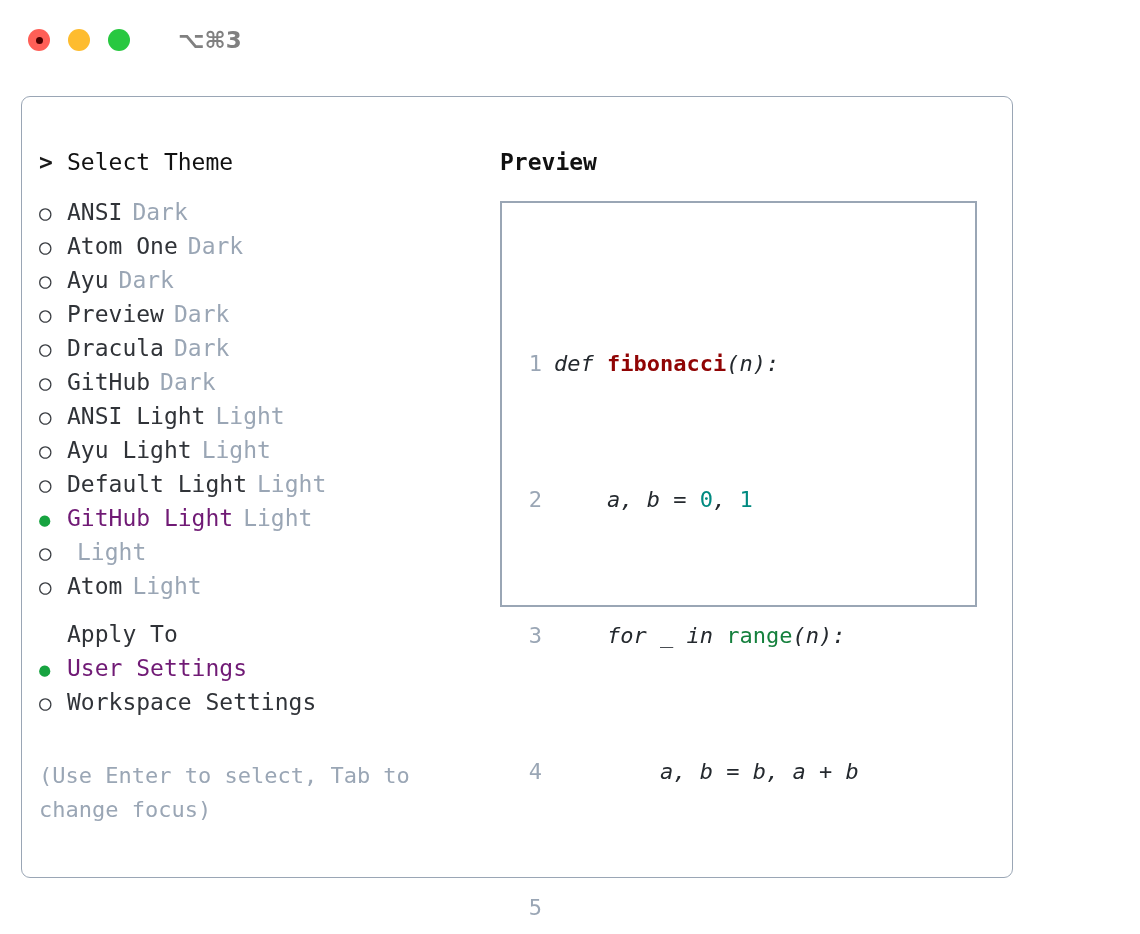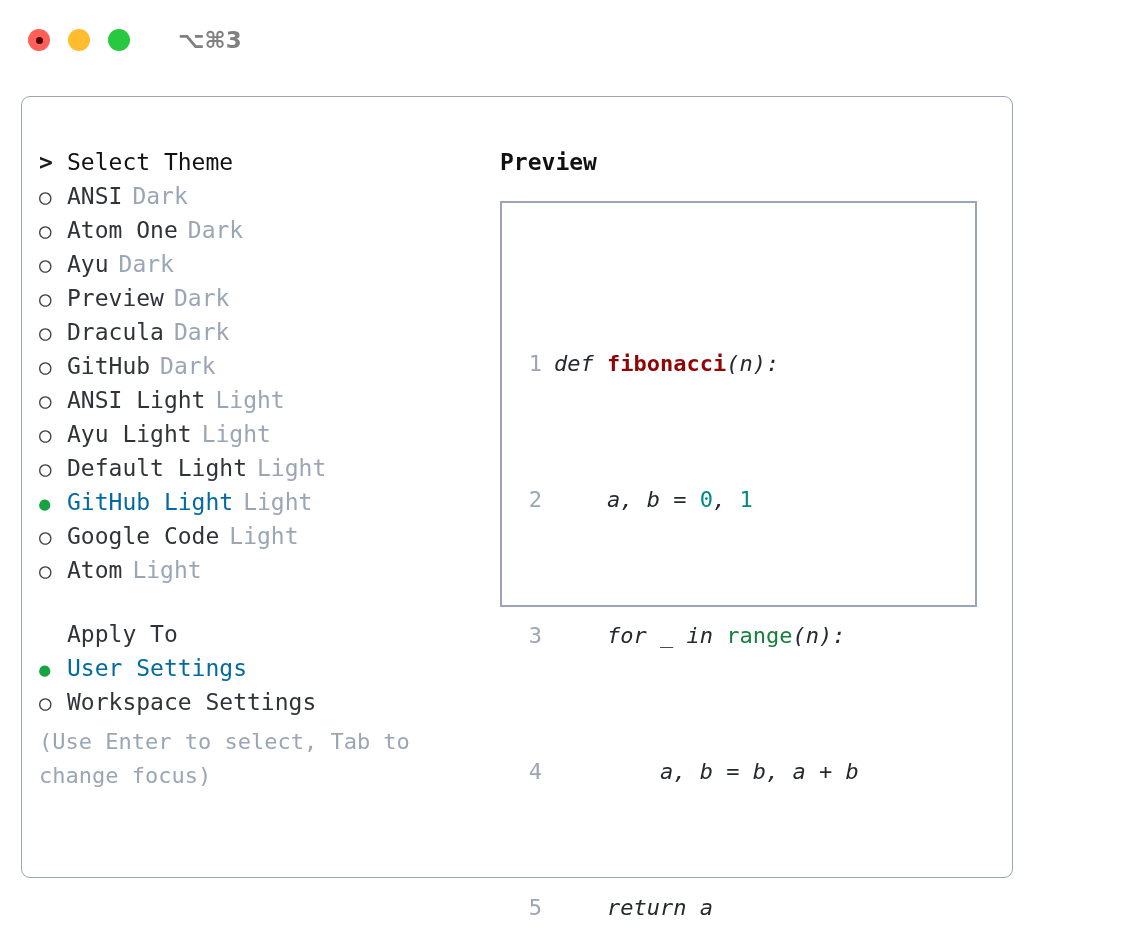--- a/index.html
+++ b/index.html
@@ -115,33 +115,34 @@
     font-size: 23px;
   }
   .row-label {
     color: #303338;
   }
   .row-label.bold {
     font-weight: normal;
     color: #111111;
   }
   .row-label.green {
-    color: #0369a1;
+    color: #701a75;
   }
   .row-tag {
     color: #9aa6b5;
     margin-left: 10px;
+    margin-top: 16px;
   }
 
   .section-gap { height: 30px; }
 
   #hint {
     position: absolute;
     left: 17px;
-    top: 628px;
+    top: 662px;
     width: 412px;
     font-size: 22px;
     line-height: 34px;
     color: #9aa6b5;
     white-space: pre-wrap;
   }
 
   
   #right-col {
     position: absolute;
@@ -273,21 +274,20 @@
       </div>
 
       <div class="list-row">
         <span class="bullet sel">●</span>
         <span class="row-label green">GitHub Light</span>
         <span class="row-tag">Light</span>
       </div>
 
       <div class="list-row">
         <span class="bullet">○</span>
-        <span class="row-label">Google Code</span>
         <span class="row-tag">Light</span>
       </div>
 
       <div class="list-row">
         <span class="bullet">○</span>
         <span class="row-label">Atom</span>
         <span class="row-tag">Light</span>
       </div>
 
       <div class="section-gap"></div>
@@ -326,21 +326,21 @@
 
           <div class="code-line">
             <span class="lineno">3</span><span class="tok-plain">    for _ in </span><span class="tok-blue">range</span><span class="tok-plain">(n):</span>
           </div>
 
           <div class="code-line">
             <span class="lineno">4</span><span class="tok-plain">        a, b = b, a + b</span>
           </div>
 
           <div class="code-line">
-            <span class="lineno">5</span><span class="tok-plain">    return a</span>
+            <span class="lineno">5</span>
           </div>
 
           
           
 
           
 
           
 
           

